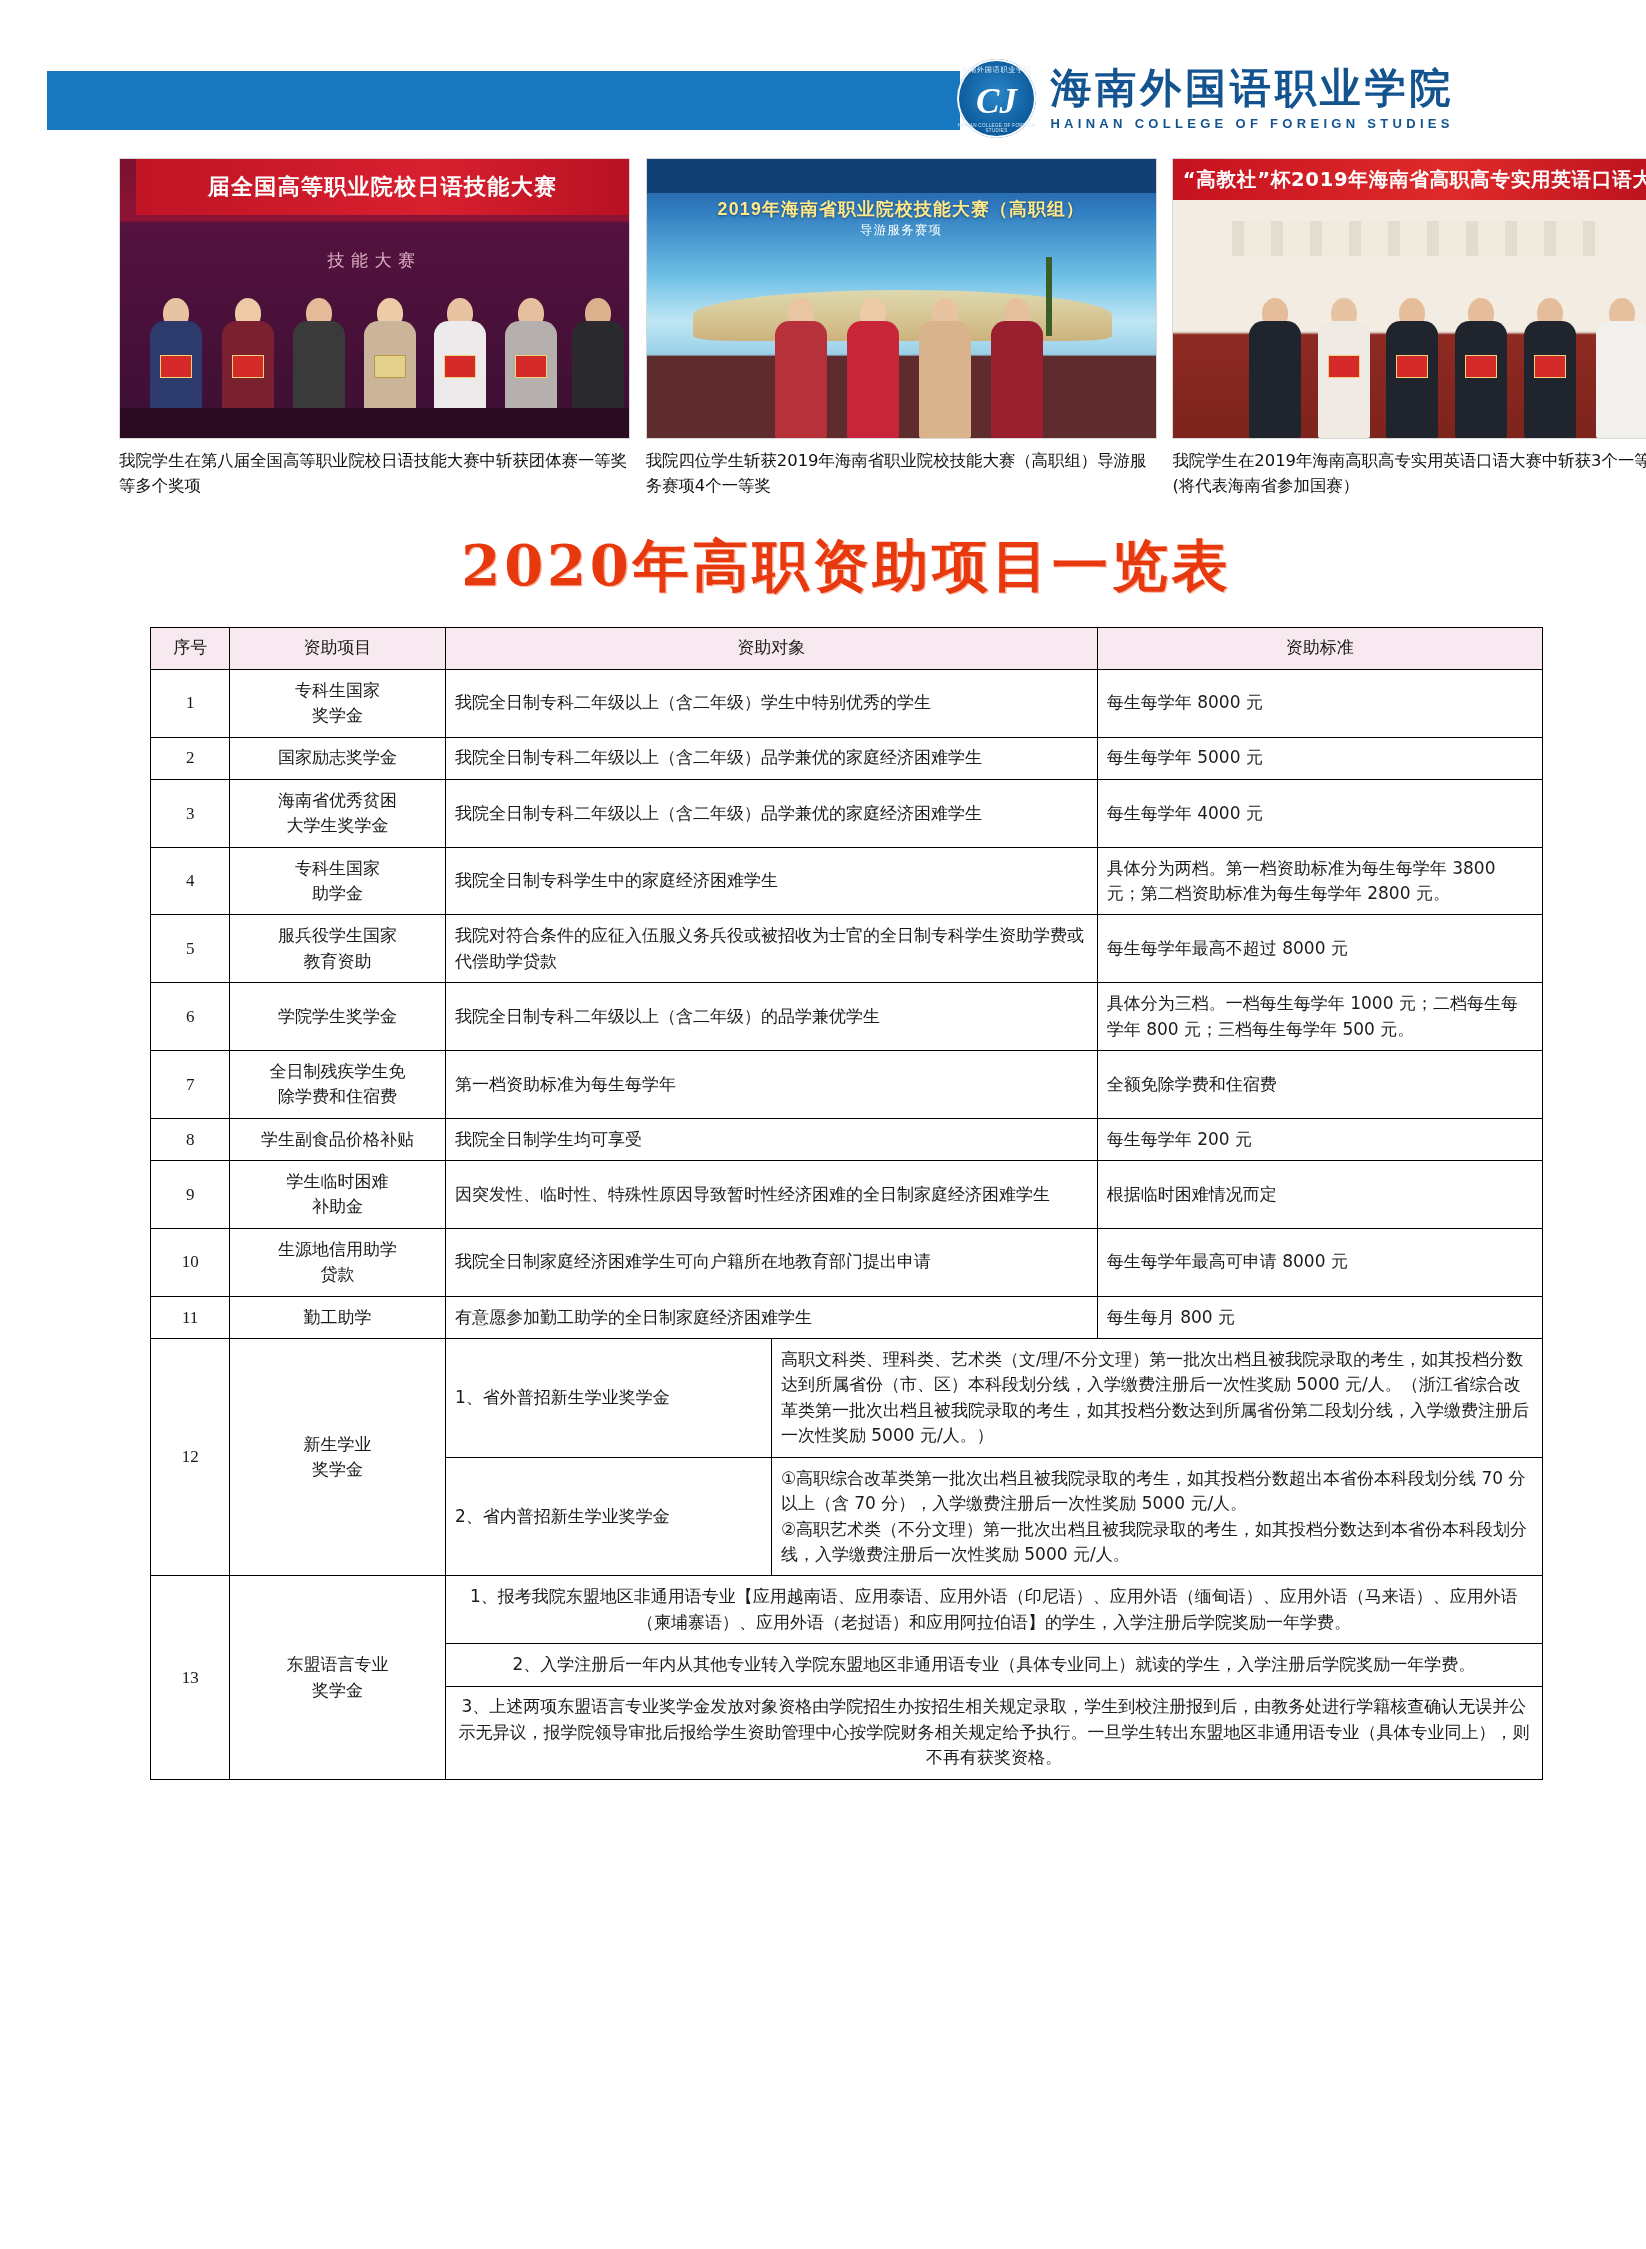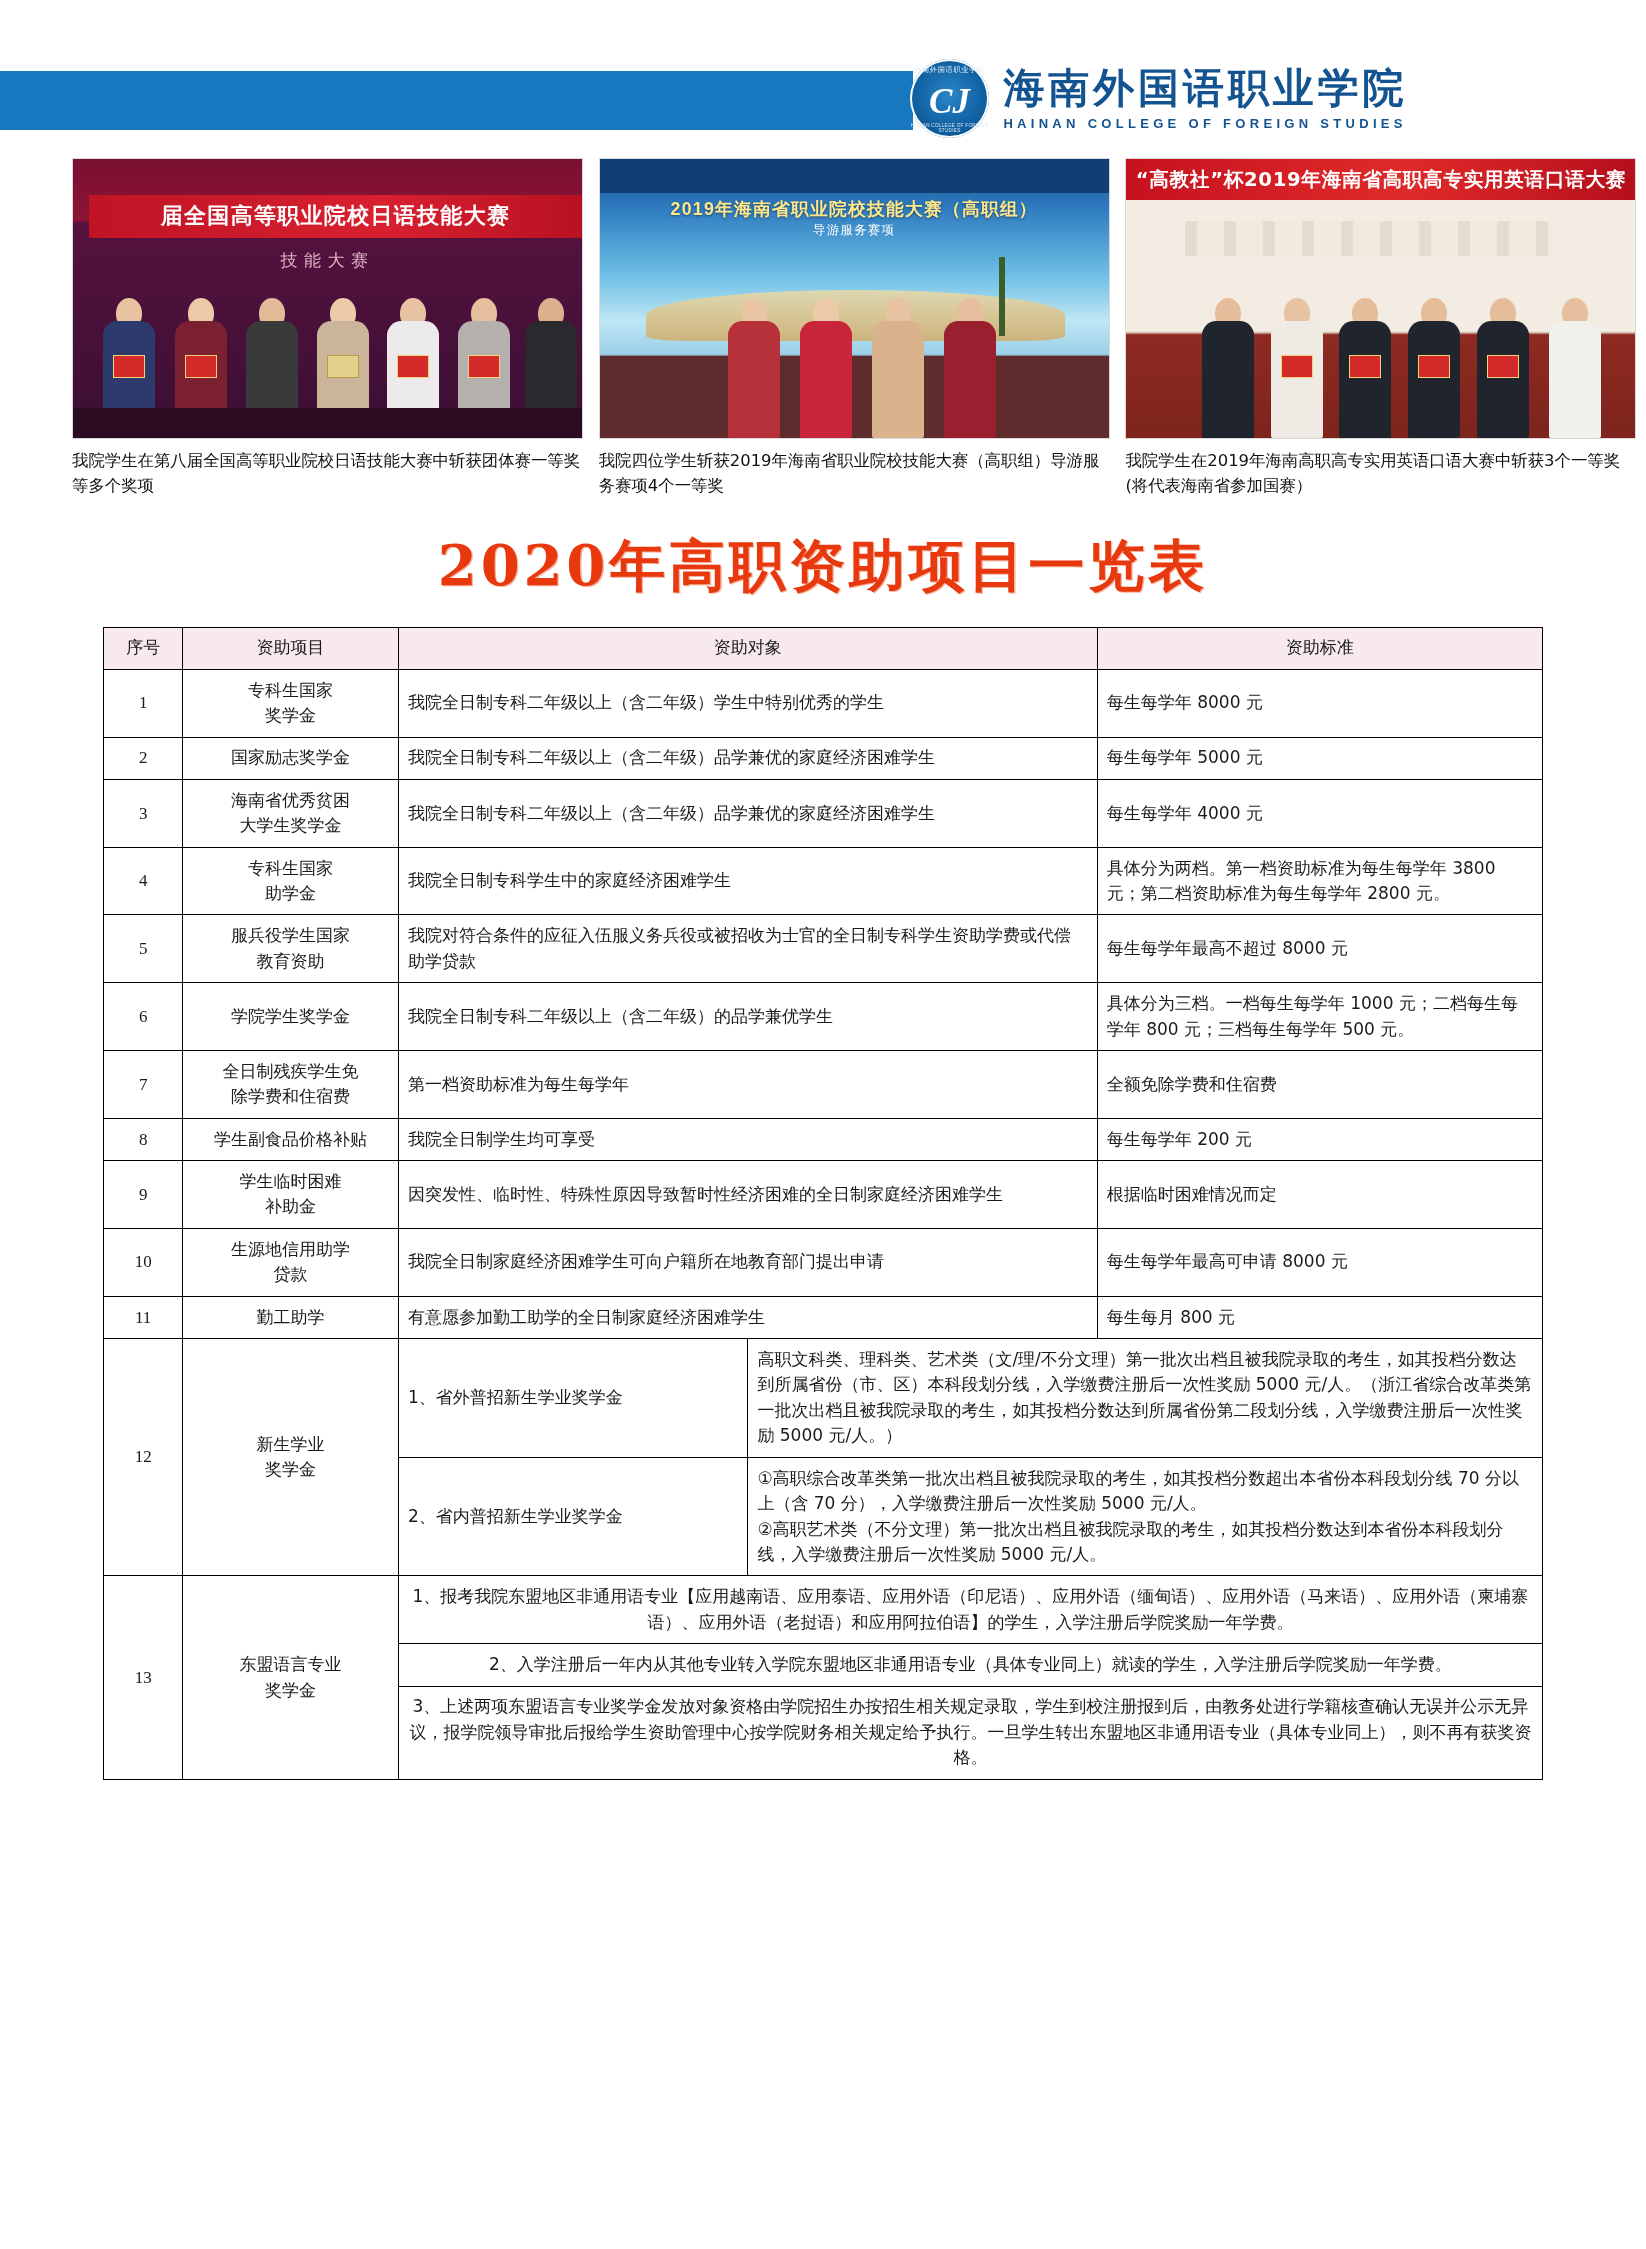--- a/index.html
+++ b/index.html
@@ -9,20 +9,21 @@
     font-family:"Liberation Sans","DejaVu Sans",sans-serif;
     color:#1a1a1a;
     -webkit-font-smoothing:antialiased;
   }
   .page{
     position:relative;
     width:1646px;
     min-height:2250px;
     background:#fff;
     box-sizing:border-box;
+    padding-left:47px;
   }
 
   
   .header{
     position:relative;
     height:151px;
     display:flex;
     align-items:center;
   }
   .header-bar{
@@ -89,26 +90,25 @@
     text-align:left;
     font-size:16.4px;
     line-height:1.55;
     color:#111;
     font-family:"DejaVu Sans","Liberation Sans",sans-serif;
   }
 
   
   .p1{background:linear-gradient(180deg,#7a1030 0%, #8d1436 22%, #55123f 23%, #3b0f34 100%);}
   .p1 .banner-top{
-    position:absolute;top:0;left:16px;right:0;height:43px;
+    position:absolute;top:0;left:16px;right:0;height:56px;
     background:linear-gradient(90deg,#c01425,#d8202f 60%,#b81122);
     color:#fff;font-size:22px;font-weight:bold;letter-spacing:1.3px;
     display:flex;align-items:center;justify-content:center;
     font-family:"DejaVu Sans","Liberation Sans",sans-serif;
-    margin-top:36px;
   }
   .p1 .banner-sub{
     position:absolute;top:48px;left:26px;right:26px;height:42px;
     color:#fff;font-size:23.6px;font-weight:bold;letter-spacing:2px;
     display:flex;align-items:center;justify-content:center;
     text-shadow:0 1.3px 3.3px rgba(0,0,0,.5);
     font-family:"DejaVu Sans","Liberation Sans",sans-serif;
   }
   .p1 .banner-sub2{
     position:absolute;top:90px;left:0;right:0;

